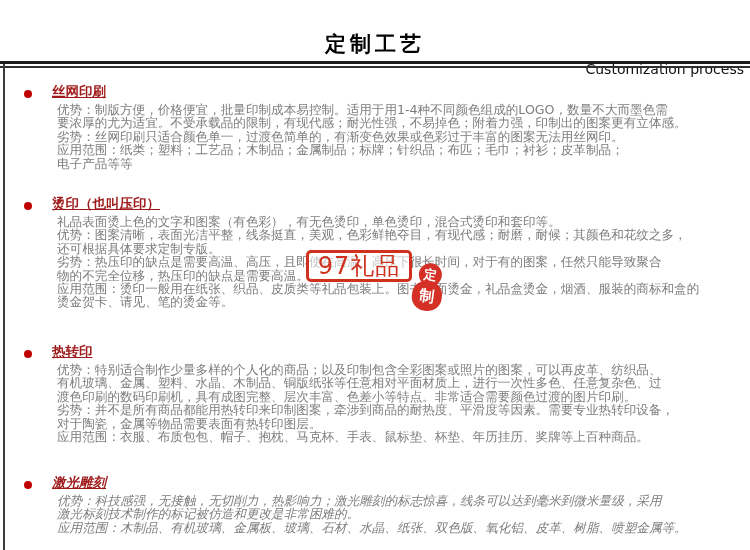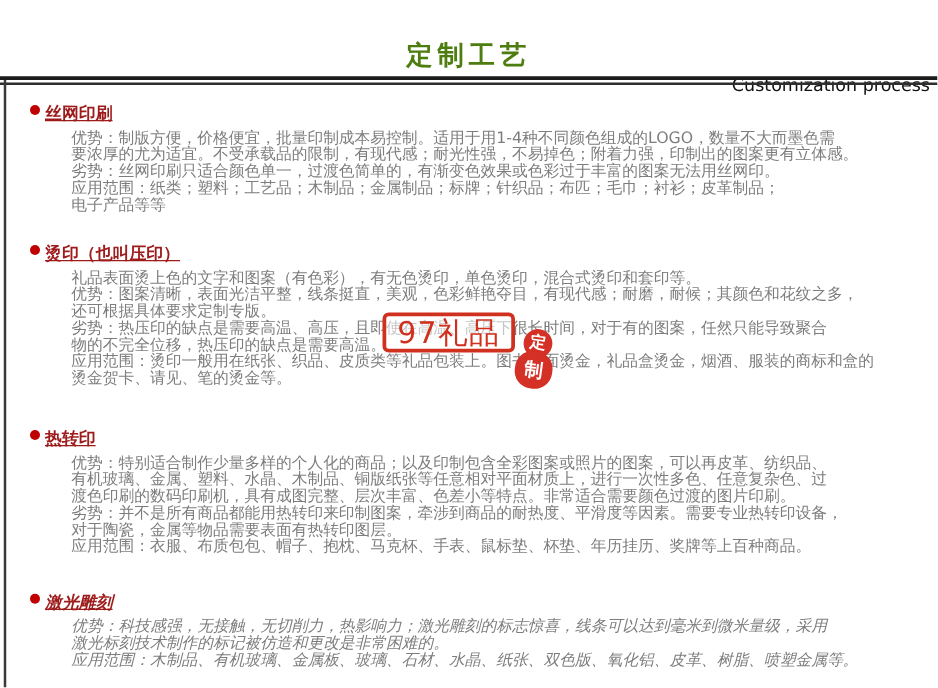--- a/index.html
+++ b/index.html
@@ -2,31 +2,31 @@
 <html><head>
 <meta charset="utf-8">
 <style>
   html,body{margin:0;padding:0;}
   body{
     width:750px;height:550px;background:#ffffff;position:relative;overflow:hidden;
     font-family:"DejaVu Sans","Liberation Sans",sans-serif;
   }
   .page-title{
     position:absolute;top:30px;left:0;width:750px;text-align:center;
-    font-size:21px;font-weight:bold;color:#4d7c0f;letter-spacing:4px;
+    font-size:21px;font-weight:bold;color:#000000;letter-spacing:4px;
   }
   .subtitle{
     position:absolute;top:61px;right:6px;font-size:14px;color:#111;
   }
   .rule{position:absolute;left:0;width:750px;}
   .rule-1{top:61px;height:3px;background:#1b1b1b;}
   .rule-2{top:66px;height:2px;background:#2e2e2e;}
   .left-rule{position:absolute;left:3px;top:64px;height:486px;width:2px;background:#3a3a3a;}
   .section{position:absolute;left:24px;width:716px;}
-  .sec-header{display:flex;align-items:flex-start;gap:4px;}
+  .sec-header{display:flex;align-items:flex-end;gap:20px;}
   .bullet{width:8px;height:8px;border-radius:50%;background:#c00000;flex:0 0 auto;}
   .sec-title{font-size:13.5px;font-weight:bold;color:#9e1b1b;text-decoration:underline;line-height:14px;}
   .sec-body{margin:5px 0 0 13px;font-size:12.6px;line-height:13.4px;color:#7d7d7d;}
   .sec-body .line{white-space:nowrap;margin-left:20px;}
   .wm-box{
     position:absolute;left:306px;top:250px;width:100px;height:26px;
     border:3px solid #d0311e;border-radius:5px;background:rgba(255,255,255,0.55);
     color:#d0311e;font-size:24px;font-weight:normal;text-align:center;line-height:26px;
     letter-spacing:1px;
   }

